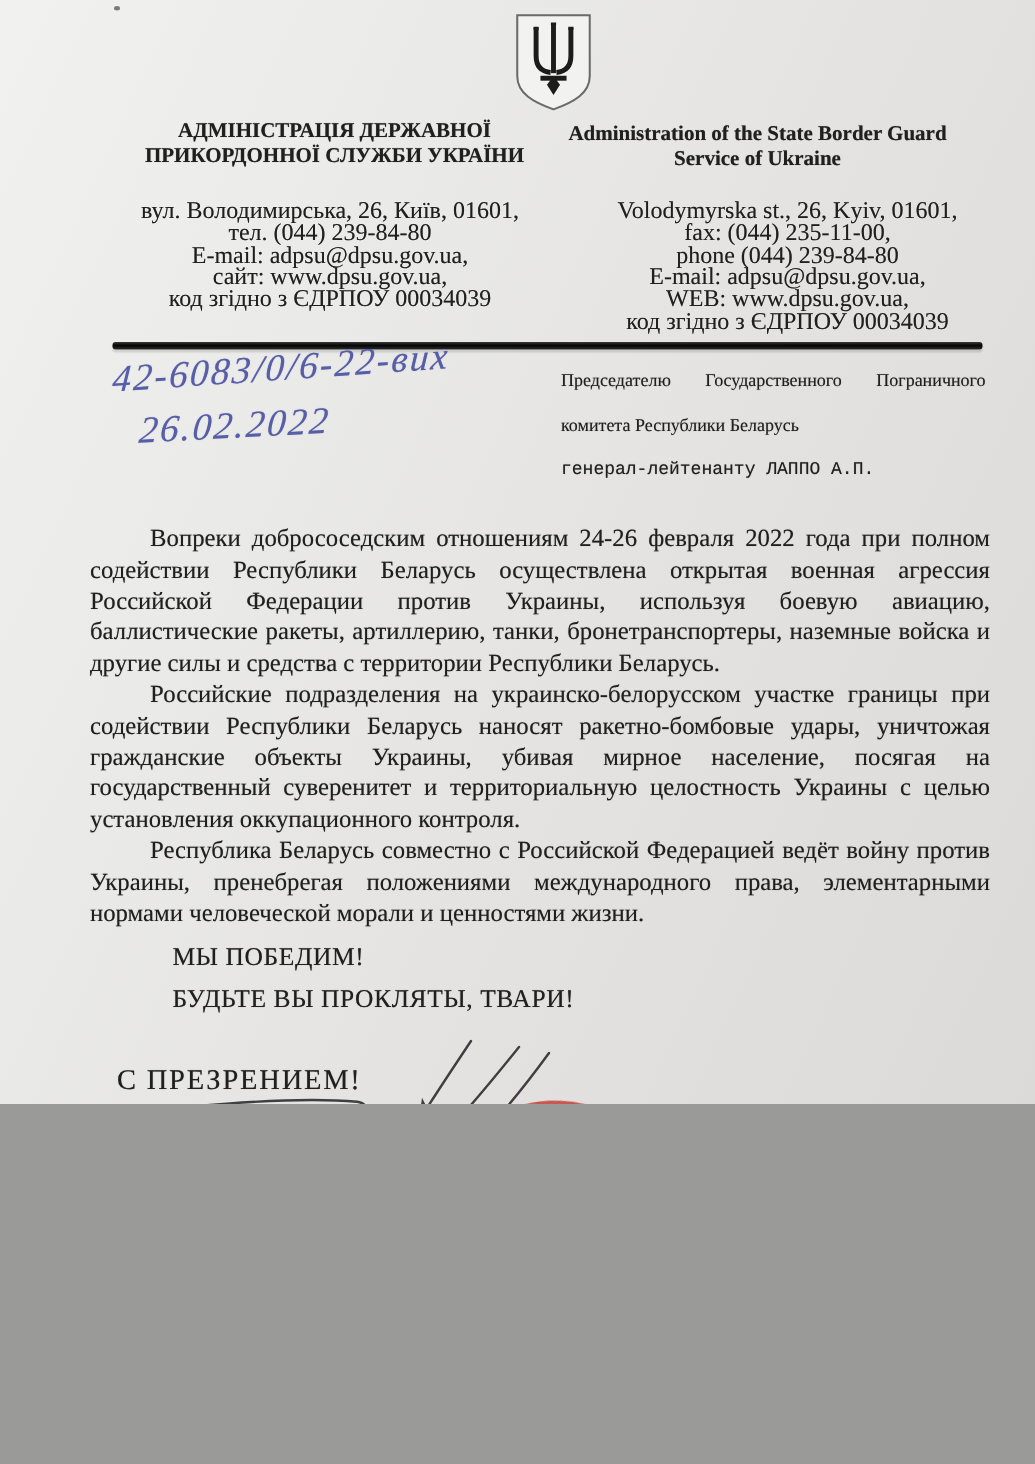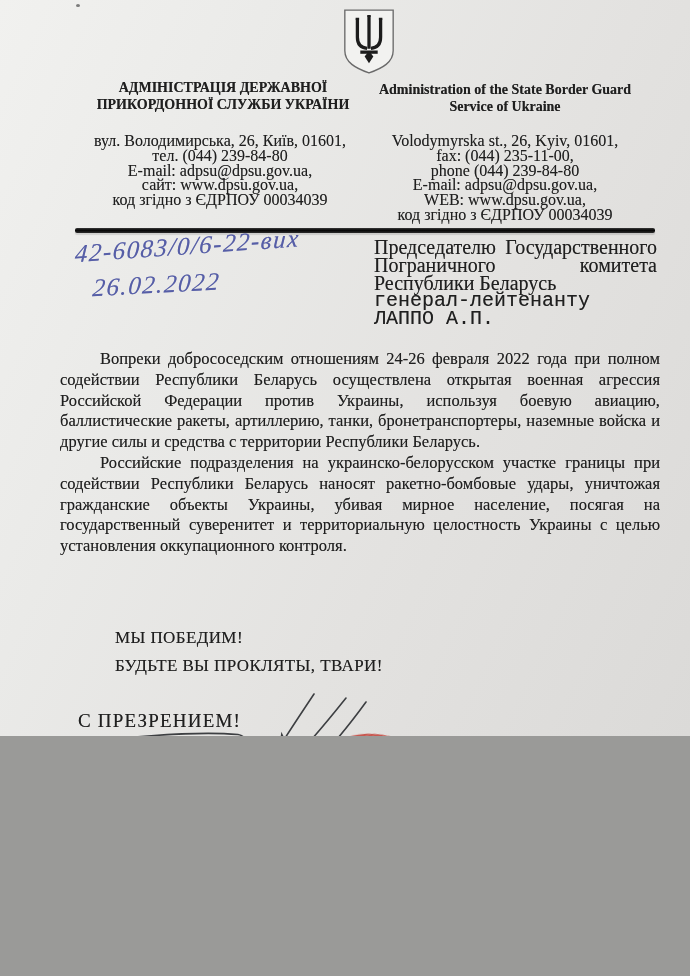--- a/index.html
+++ b/index.html
@@ -10,30 +10,30 @@
     color:#1f1f1f;
   }
   .abs{position:absolute;}
   .speck{width:4px;height:3px;background:#4a4a4a;border-radius:50%;left:76px;top:4px;opacity:.7;}
   .org{font-weight:bold;font-size:14px;line-height:16.5px;text-align:center;white-space:pre-line;
        text-shadow:0 0 .5px rgba(30,30,30,.55);}
   .org-uk{left:78px;top:80px;width:290px;}
   .org-en{left:372px;top:82px;width:266px;}
   .contact{font-size:16px;line-height:13.6px;text-align:center;text-shadow:0 0 .4px rgba(40,40,40,.45);}
   .contact-uk{left:75px;top:134px;width:290px;}
-  .contact-en{left:372px;top:134px;width:266px;}
+  .contact-en{left:392px;top:134px;width:266px;}
   .contact div{margin-bottom:1.2px;}
   .divider{left:75px;top:228px;width:580px;height:5px;border-radius:2px;
     background:linear-gradient(#3a3a3a,#050505 45%,#2b2b2b);
     box-shadow:0 2px 1px rgba(0,0,0,.12);}
   .handwriting{font-style:italic;color:#565ea7;letter-spacing:1.5px;
     text-shadow:0 0 .6px rgba(86,94,167,.5);}
   .hw-ref{left:76px;top:240px;font-size:25px;transform:rotate(-4deg) skewX(-8deg);transform-origin:left top;}
   .hw-date{left:94px;top:274px;font-size:25px;transform:rotate(-3deg) skewX(-8deg);transform-origin:left top;}
-  .addressee{left:374px;top:238px;width:283px;font-size:20px;line-height:18px;
+  .addressee{left:374px;top:238px;width:283px;font-size:12px;line-height:30px;
     text-align:justify;text-shadow:0 0 .5px rgba(30,30,30,.5);}
   .addressee .rank{text-align:left;font-family:Liberation Mono, monospace;}
   .body-text{left:60px;top:349px;width:600px;font-size:16.5px;line-height:20.8px;
     text-align:justify;text-shadow:0 0 .5px rgba(30,30,30,.5);}
   .body-text p{margin:0;text-indent:40px;}
   .slogan{font-size:17px;letter-spacing:.4px;text-shadow:0 0 .5px rgba(30,30,30,.55);}
   .slogan1{left:115px;top:618px;margin-top:10px;}
   .slogan2{left:115px;top:656px;}
   .closing{left:78px;top:710px;font-size:19px;letter-spacing:1.2px;text-shadow:0 0 .5px rgba(30,30,30,.55);}
   .signer-title{left:78px;top:770px;font-size:17px;line-height:21.5px;white-space:pre-line;
@@ -93,20 +93,21 @@
   <div class="abs handwriting hw-date">26.02.2022</div>
 
   <div class="abs addressee">
     <div>Председателю Государственного Пограничного комитета Республики Беларусь</div>
     <div class="rank">генерал-лейтенанту ЛАППО А.П.</div>
   </div>
 
   <div class="abs body-text">
     <p>Вопреки добрососедским отношениям 24-26 февраля 2022 года при полном содействии Республики Беларусь осуществлена открытая военная агрессия Российской Федерации против Украины, используя боевую авиацию, баллистические ракеты, артиллерию, танки, бронетранспортеры, наземные войска и другие силы и средства с территории Республики Беларусь.</p>
     <p>Российские подразделения на украинско-белорусском участке границы при содействии Республики Беларусь наносят ракетно-бомбовые удары, уничтожая гражданские объекты Украины, убивая мирное население, посягая на государственный суверенитет и территориальную целостность Украины с целью установления оккупационного контроля.</p>
+    <p>Республика Беларусь совместно с Российской Федерацией ведёт войну против Украины, пренебрегая положениями международного права, элементарными нормами человеческой морали и ценностями жизни.</p>
   </div>
 
   <div class="abs slogan slogan1">МЫ ПОБЕДИМ!</div>
   <div class="abs closing">С ПРЕЗРЕНИЕМ!</div>
 
   <div class="abs slogan slogan2">БУДЬТЕ ВЫ ПРОКЛЯТЫ, ТВАРИ!</div>
 
   <svg class="abs underline-svg" width="200" height="26" viewBox="0 0 200 26">
     <path d="M8,20 C60,12 140,4.5 186,8.5 C192,9.5 194,13 190,16.5" fill="none" stroke="#3d3f42" stroke-width="1.6" stroke-linecap="round"></path>
   </svg>

